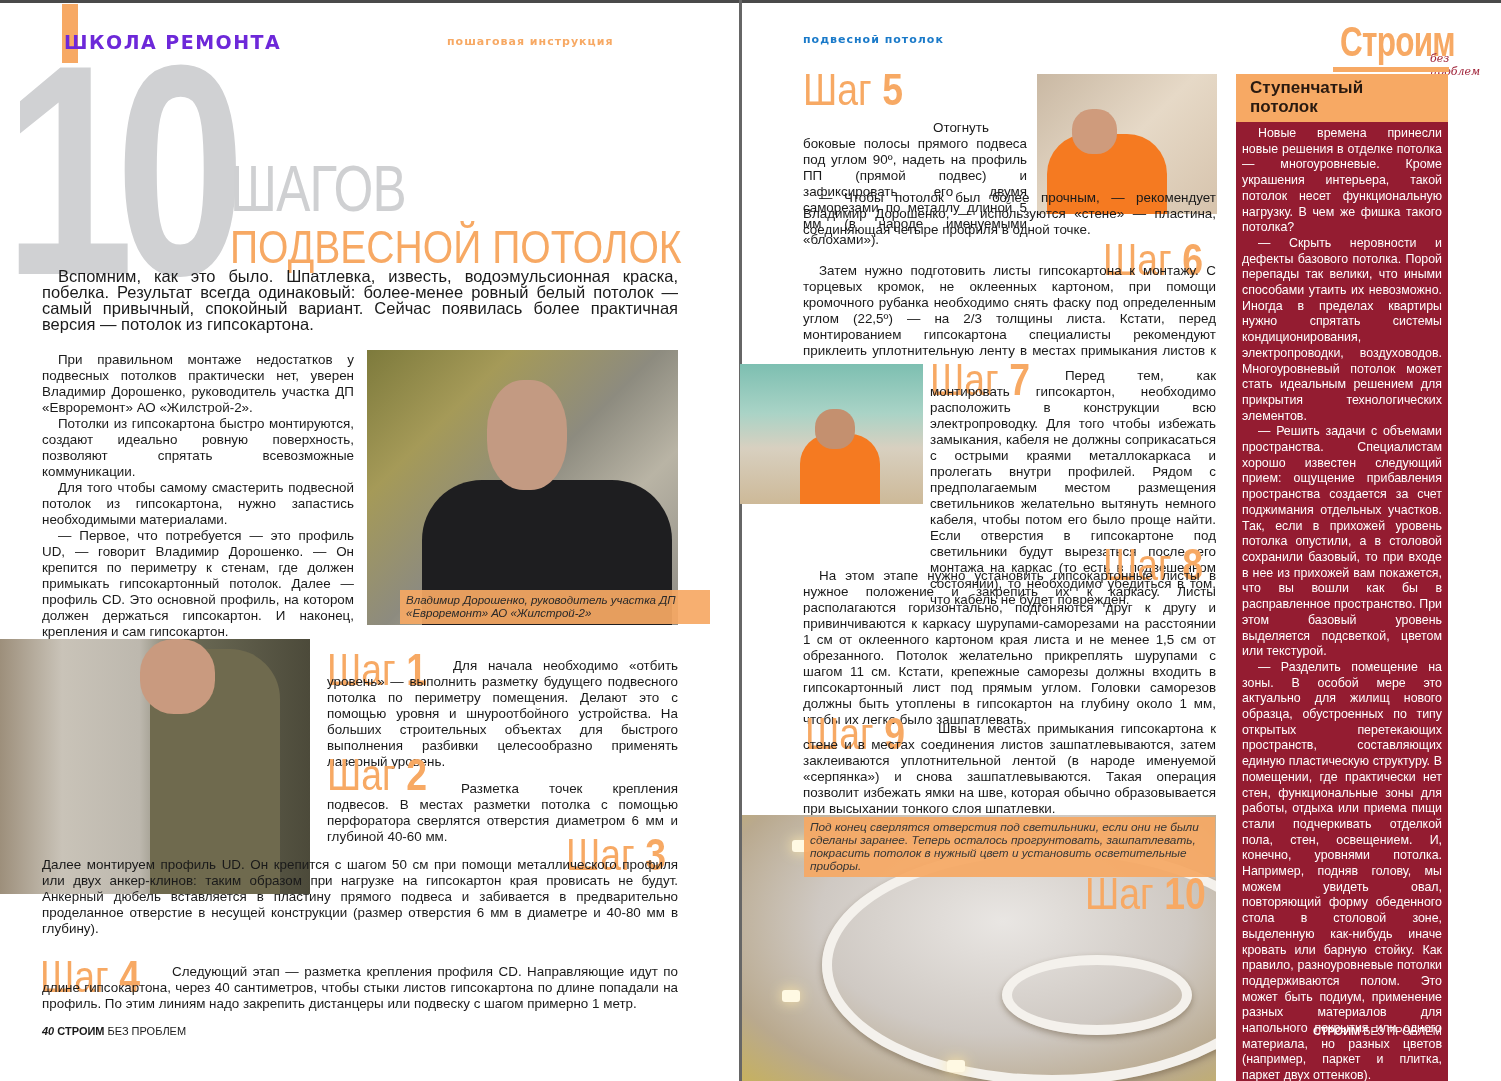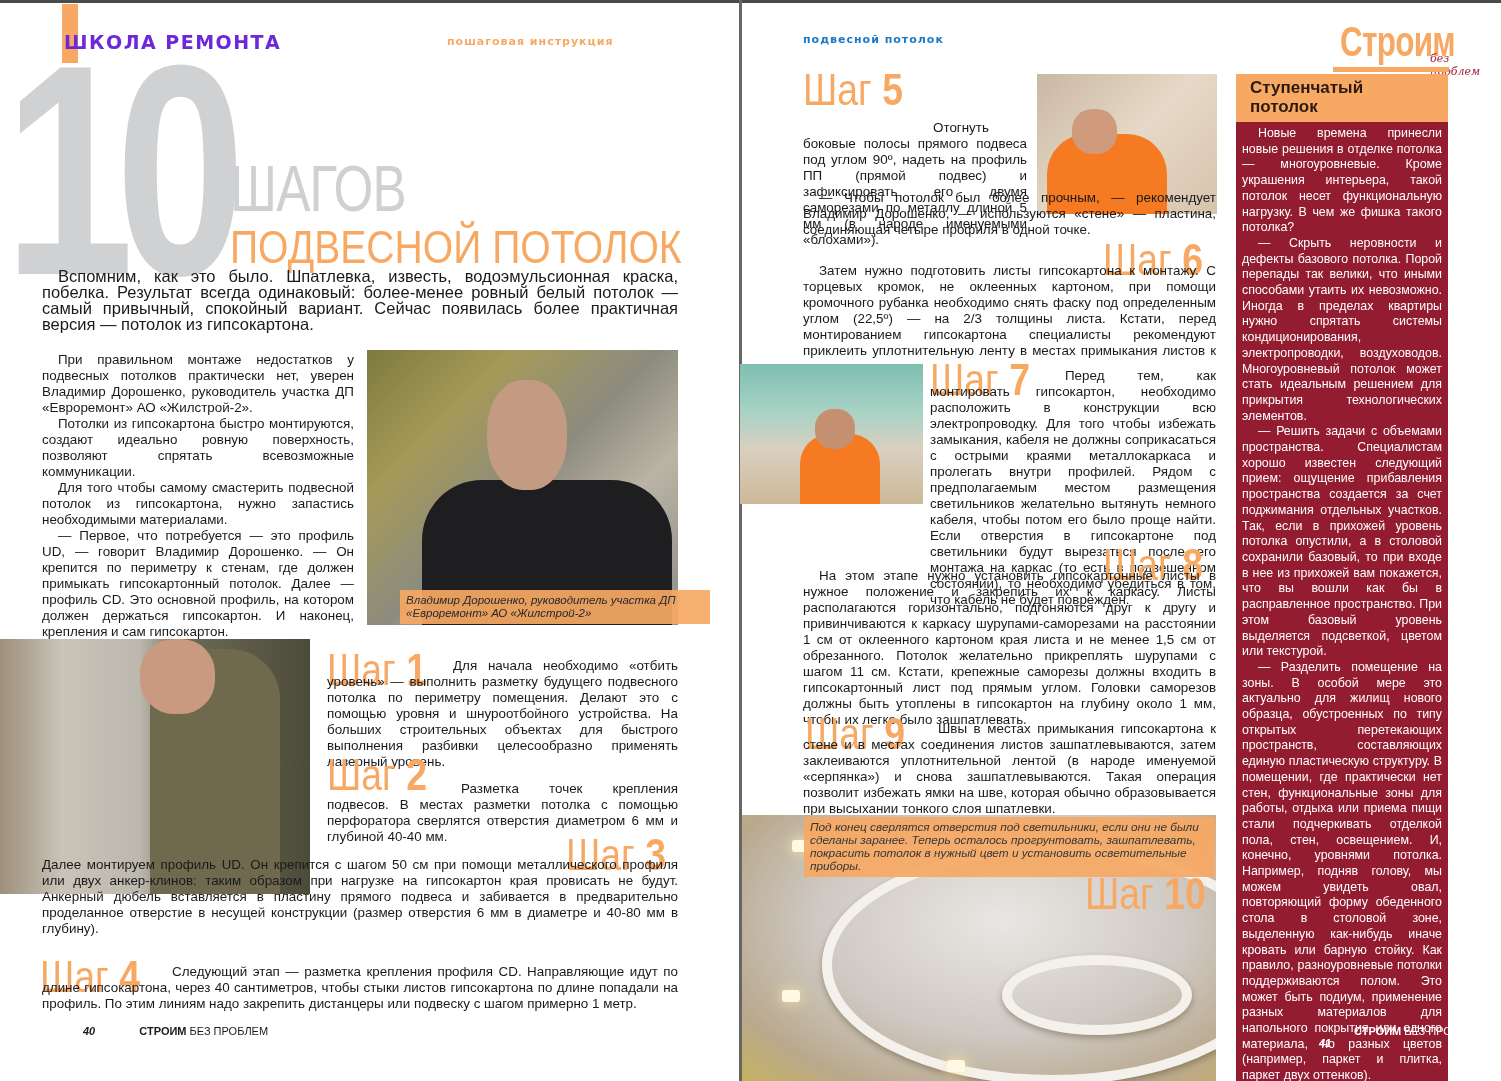--- a/index.html
+++ b/index.html
@@ -49,21 +49,21 @@
   .cap-step10 { left: 804px; top: 817px; width: 411px; font-size: 11.8px; }
   .logo-stroim { left: 1340px; top: 18px; font-size: 42px; font-weight: bold; color: #f7a964; transform: scaleX(0.75); transform-origin: left top; letter-spacing: -1px; }
   .logo-tag { left: 1430px; top: 52px; font-size: 11px; font-style: italic; color: #a0243a; font-family: "DejaVu Serif", serif; }
   .logo-line { left: 1333px; top: 67px; width: 116px; height: 5px; background: #f7a964; }
   .sidebar { left: 1236px; top: 74px; width: 212px; height: 1007px; background: #941c31; }
   .sidebar-head { left: 1236px; top: 74px; width: 212px; height: 48px; background: #f7a964; padding: 4px 14px; font-size: 17px; font-weight: bold; line-height: 19px; color: #2a1a10; }
   .sidebar-body { left: 1242px; top: 126px; width: 200px; color: #fff; font-size: 12.4px; line-height: 15.7px; text-align: justify; }
   .sidebar-body p { text-indent: 16px; }
   .sidebar-body p.lead-sb { font-weight: normal; }
   .footer { font-size: 11px; }
-  .footer b { font-weight: bold; margin-left: 41px; }
+  .footer b { font-weight: bold; }
 </style>
 </head>
 <body>
 
 <div class="topbar"></div>
 <div class="spine"></div>
 
 <div class="abs orange-tab"></div>
 <div class="abs section-left">ШКОЛА РЕМОНТА</div>
 <div class="abs kicker kicker-left">пошаговая инструкция</div>
@@ -93,21 +93,21 @@
 </div>
 
 <div class="abs step-head" style="left:327px;top:648px;">
   <span>Шаг</span> <b>1</b>
 </div>
 <p class="abs step-text" style="left:327px;top:658px;width:351px;text-indent:126px;">Для начала необходимо «отбить уровень» — выполнить разметку будущего подвесного потолка по периметру помещения. Делают это с помощью уровня и шнуроотбойного устройства. На больших строительных объектах для быстрого выполнения разбивки целесообразно применять лазерный уровень.</p>
 
 <div class="abs step-head" style="left:327px;top:753px;">
   <span>Шаг</span> <b>2</b>
 </div>
-<p class="abs step-text" style="left:327px;top:781px;width:351px;text-indent:134px;">Разметка точек крепления подвесов. В местах разметки потолка с помощью перфоратора сверлятся отверстия диаметром 6 мм и глубиной 40-40 мм.</p>
+<p class="abs step-text" style="left:327px;top:781px;width:351px;text-indent:134px;">Разметка точек крепления подвесов. В местах разметки потолка с помощью перфоратора сверлятся отверстия диаметром 6 мм и глубиной 40-60 мм.</p>
 
 <div class="abs step-head" style="left:566px;top:833px;">
   <span>Шаг</span> <b>3</b>
 </div>
 <p class="abs step-text" style="left:42px;top:857px;width:636px;">
   <span>Далее монтируем профиль UD. Он крепится с шагом 50 см при помощи металлического профиля или двух анкер-клинов: таким образом при нагрузке на гипсокартон края провисать не будут. Анкерный дюбель вставляется в пластину прямого подвеса и забивается в предварительно проделанное отверстие в несущей конструкции (размер отверстия 6 мм в диаметре и 40-80 мм в глубину).</span>
 </p>
 
 <div class="abs step-head" style="left:40px;top:955px;">
   <span>Шаг</span> <b>4</b>

